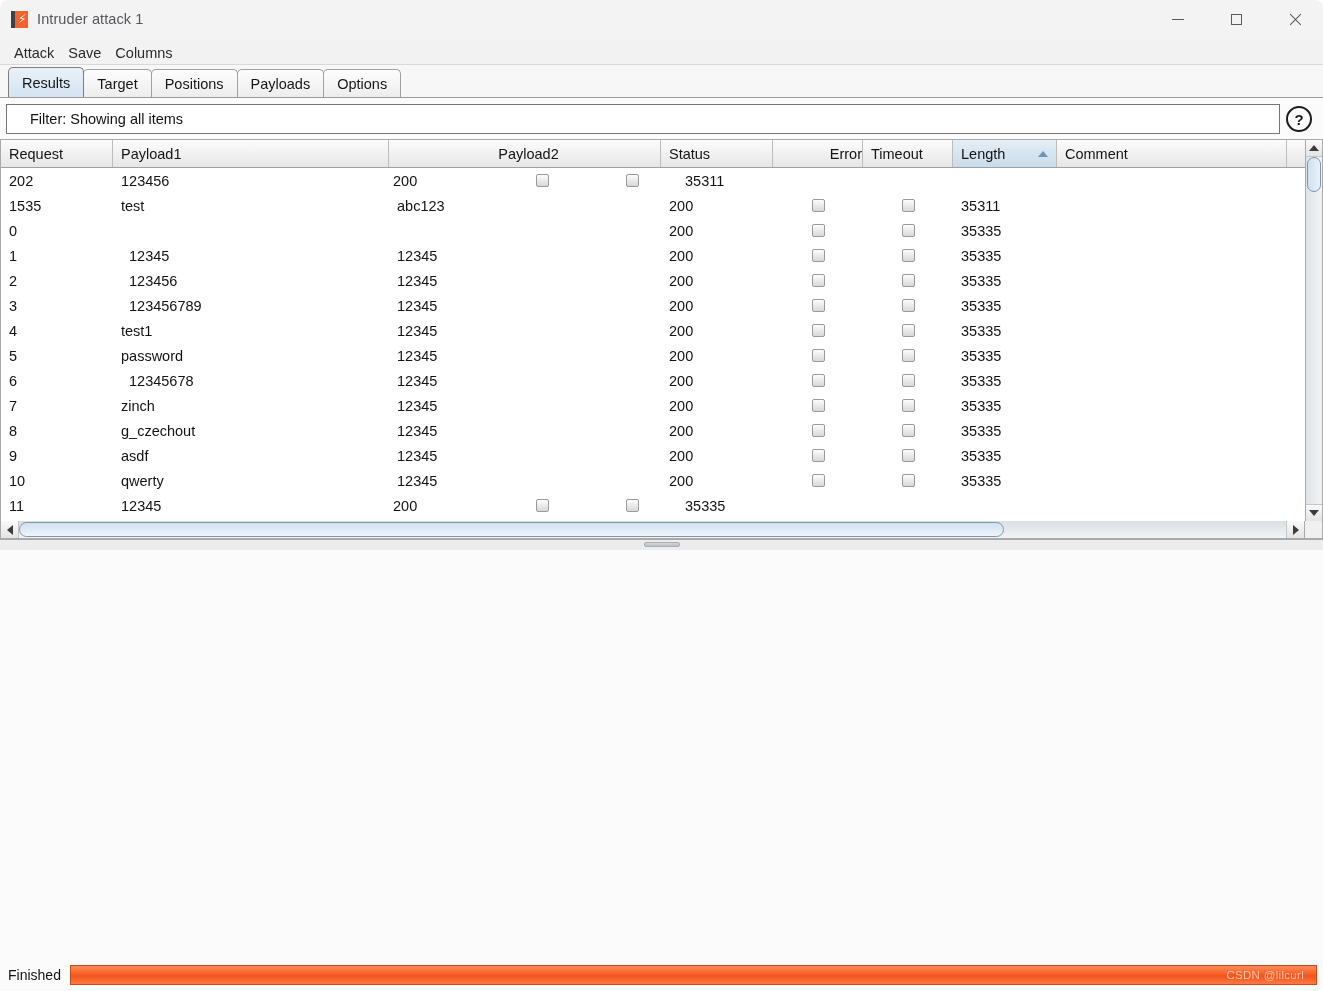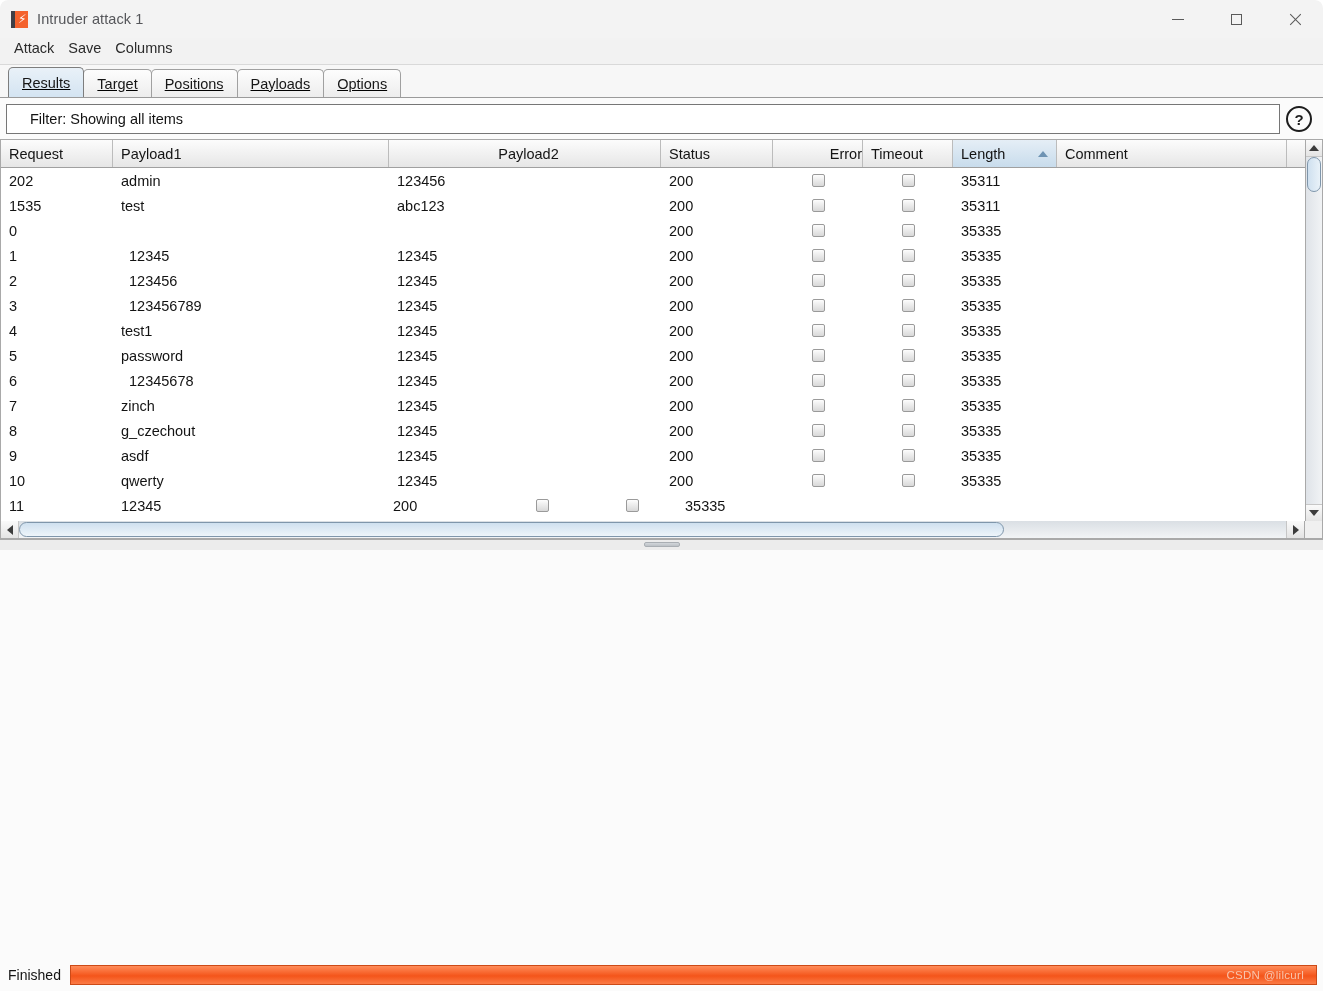--- a/index.html
+++ b/index.html
@@ -75,39 +75,38 @@
     content: ""; position: absolute; left: 0; top: 6px;
     width: 15px; height: 1px; background: #5a5a5a;
   }
   .winbtn .glyph-close::before { transform: rotate(45deg); }
   .winbtn .glyph-close::after  { transform: rotate(-45deg); }
 
   
   .menubar {
     height: 27px;
     background: #f2f2f2;
-    display: flex; align-items: flex-start;
+    display: flex; align-items: flex-end;
     padding-left: 9px;
     border-bottom: 1px solid #d9d9d9;
   }
   .menu-item {
     font-size: 14.5px; color: #2b2b2b;
     padding: 2px 7px 3px 5px;
     margin-right: 2px;
   }
 
   
   .tabstrip {
     position: relative;
     height: 33px;
     background: #f7f7f7;
     padding-left: 8px;
     display: flex; align-items: flex-end;
     border-bottom: 1px solid #9b9b9b;
-    text-decoration: underline;
   }
   .tab {
     position: relative;
     height: 28px;
     padding: 0 13px;
     display: flex; align-items: center;
     font-size: 14.5px; color: #161616;
     background: linear-gradient(#fdfdfd, #ededed);
     border: 1px solid #a0a0a0;
     border-bottom: none;
@@ -430,21 +429,20 @@
             <span>Length</span>
             <span class="sortarrow"></span>
           </div>
           <div class="th" style="width: 230px;">
             <span>Comment</span>
           </div>
         </div>
       <div class="tbody">
           <div class="trow">
             <div class="td" style="width: 112px;">202</div>
-            <div class="td" style="width: 276px;">admin</div>
             <div class="td" style="width: 272px;">123456</div>
             <div class="td" style="width: 112px;">200</div>
             <div class="td center" style="width: 90px;">
               <span class="cbox"></span>
             </div>
             <div class="td center" style="width: 90px;">
               <span class="cbox"></span>
             </div>
             <div class="td" style="width: 104px;">35311</div>
             <div class="td" style="width: 230px;"></div>

